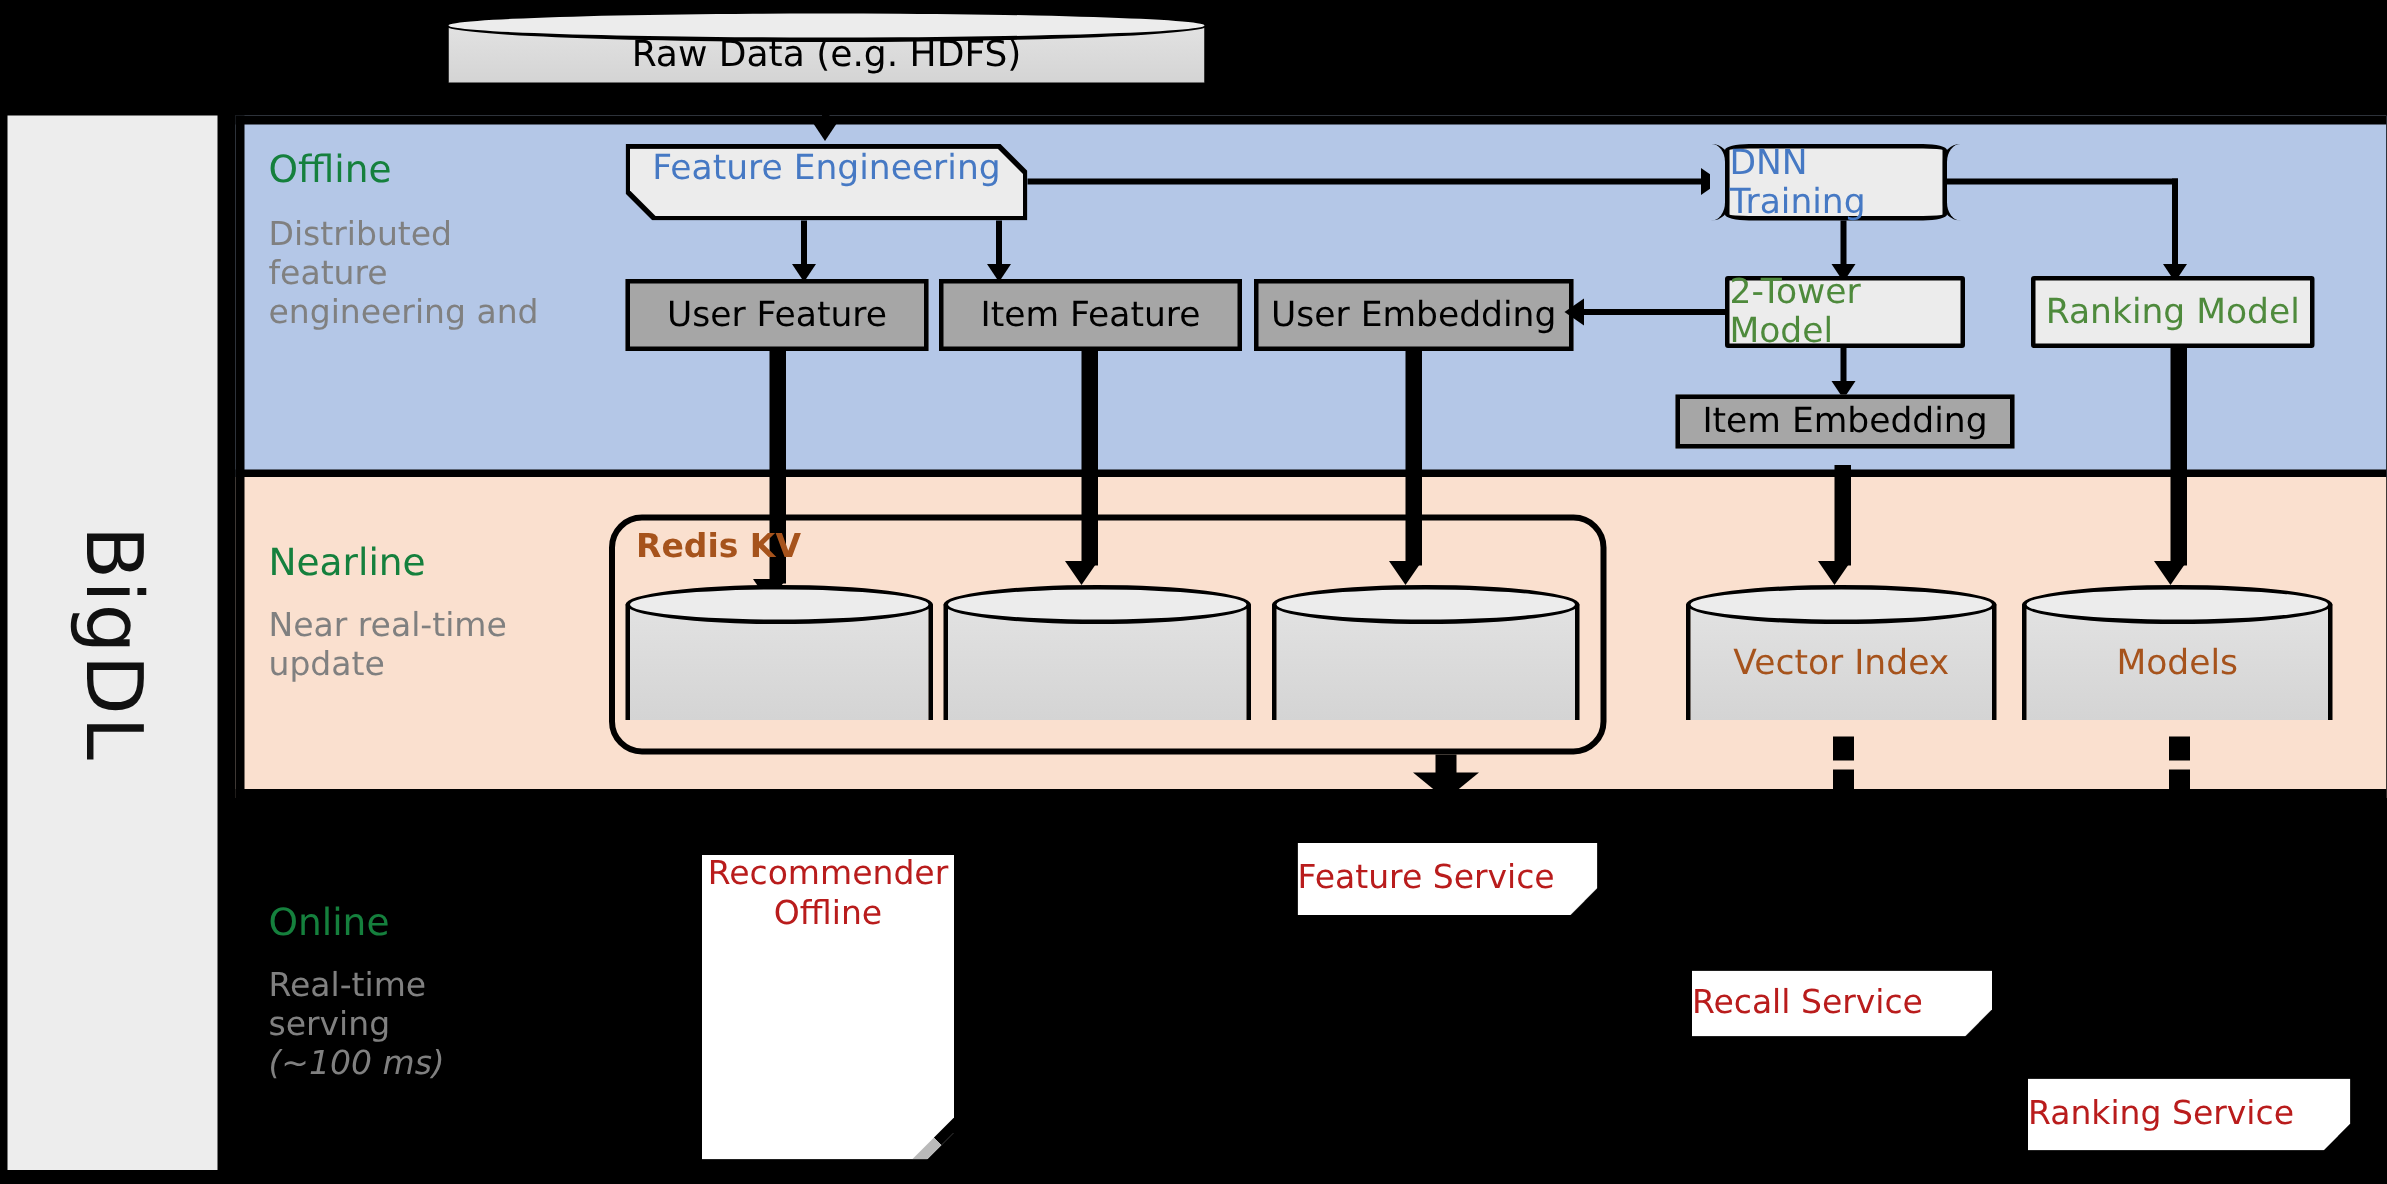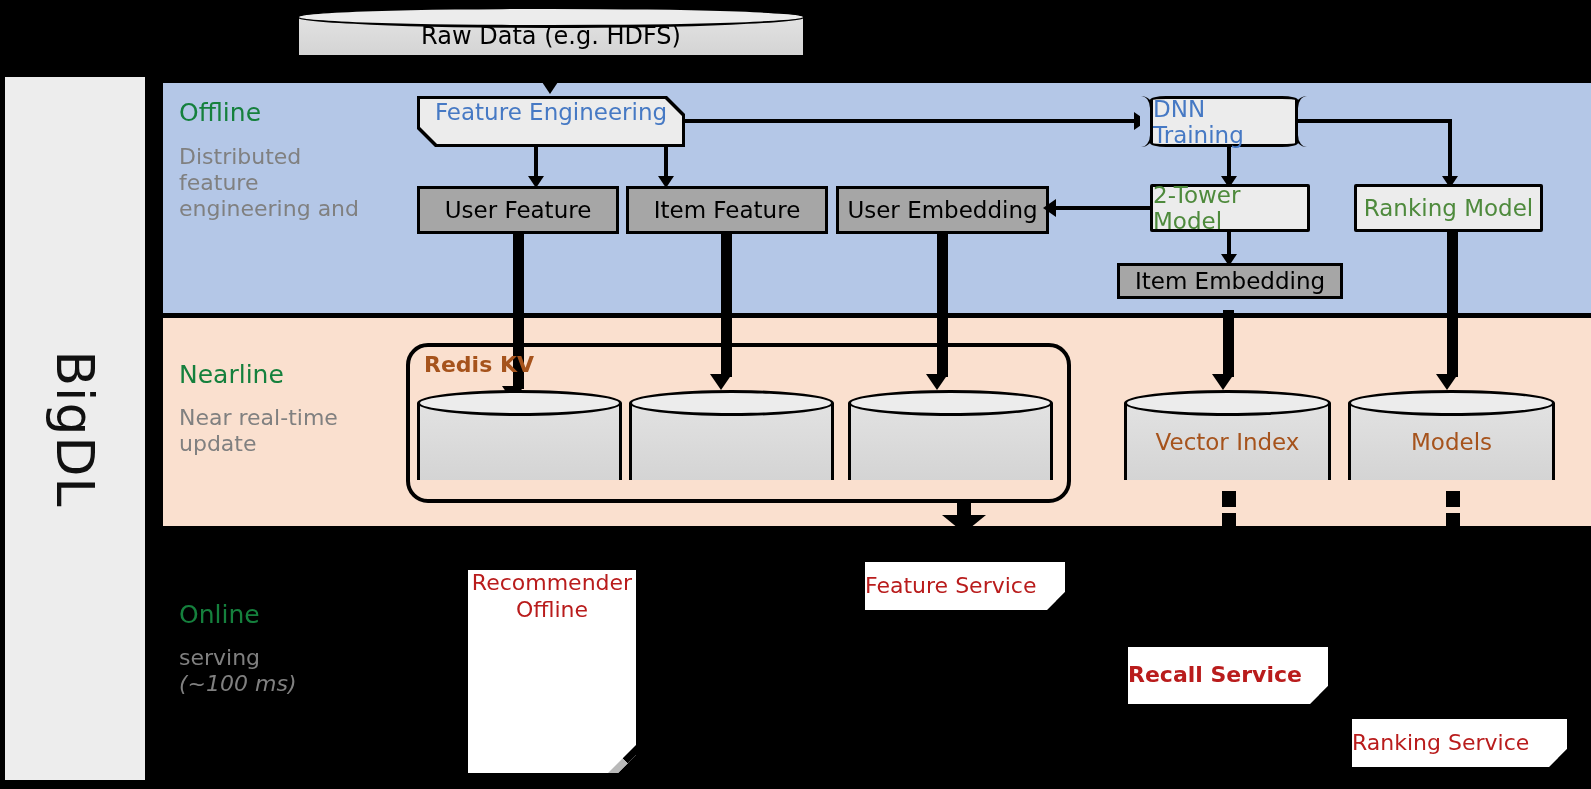--- a/index.html
+++ b/index.html
@@ -111,20 +111,21 @@
 </div>
 
 <div class="abs band-title" style="left:179px;top:360px;">Nearline</div>
 <div class="abs band-sub" style="left:179px;top:405px;width:235px;">
   <div>Near real-time</div>
   <div>update</div>
 </div>
 
 <div class="abs band-title" style="left:179px;top:600px;">Online</div>
 <div class="abs band-sub" style="left:179px;top:645px;width:215px;">
+  <div>Real-time</div>
   <div>serving</div>
   <div><i>(~100 ms)</i></div>
 </div>
 
 <div class="cyl" id="raw-cyl">
   <div class="bot"></div>
   <div class="body"></div>
   <div class="top"></div>
   <div class="lbl">Raw Data (e.g. HDFS)</div>
 </div>
@@ -246,21 +247,21 @@
   <span>Feature Service</span>
   <span class="fold"></span>
 </div>
 
 <div class="doc" style="left:468px;top:570px;width:168px;height:203px;flex-direction:column;">
   <span>Recommender</span>
   <span>Offline</span>
   <span class="fold" style="width:28px;height:28px;"></span>
 </div>
 
-<div class="doc" style="left:1128px;top:647px;width:200px;height:57px;font-weight:bold;">
+<div class="doc" style="left:1128px;top:647px;width:200px;height:44px;">
   <span>Recall Service</span>
   <span class="fold"></span>
 </div>
 
 <div class="doc" style="left:1352px;top:719px;width:215px;height:48px;">
   <span>Ranking Service</span>
   <span class="fold"></span>
 </div>
 
 </body></html>

